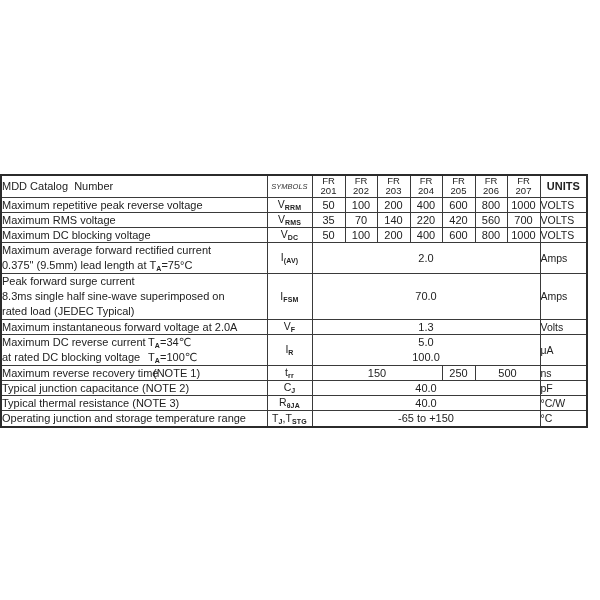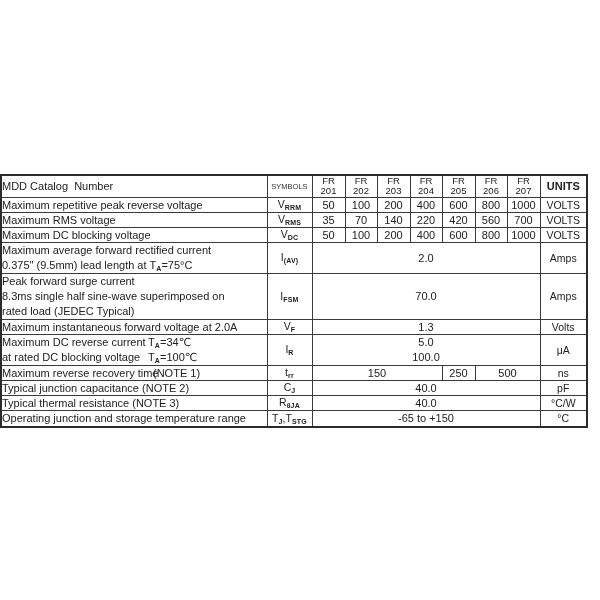--- a/index.html
+++ b/index.html
@@ -31,20 +31,21 @@
   tr.h45 { height: 45px; }
   tr.h17 { height: 17px; margin-top: 12px; }
 
   .catalog-h {
     vertical-align: bottom;
     font-size: 11px;
     padding: 0 0 3px 4px;
     white-space: pre;
   }
   .symbols-h {
+    font-style: italic;
     font-size: 7.5px;
     text-align: center;
     color: #333333;
     margin-left: 8px;
   }
   .model-h {
     font-weight: normal;
     font-size: 9.5px;
     line-height: 10px;
     text-align: center;
@@ -56,21 +57,21 @@
   }
   .param {
     font-size: 11px;
     text-align: left;
     padding-left: 4px;
     white-space: nowrap;
   }
   .param .line { line-height: 15px; height: 15px; white-space: nowrap; }
   .val { font-size: 11px; text-align: center; }
   .val .line { line-height: 15px; height: 15px; }
-  .unit { font-size: 10.5px; text-align: center; }
+  .unit { font-size: 10.5px; }
   .sym { font-size: 10.5px; text-align: center; }
   sub {
     font-size: 7px;
     font-weight: bold;
     vertical-align: -2px;
     letter-spacing: 0.2px;
   }
   .tab1 { display: inline-block; width: 146px; }
   .tab2 { display: inline-block; width: 151px; }
 </style>

